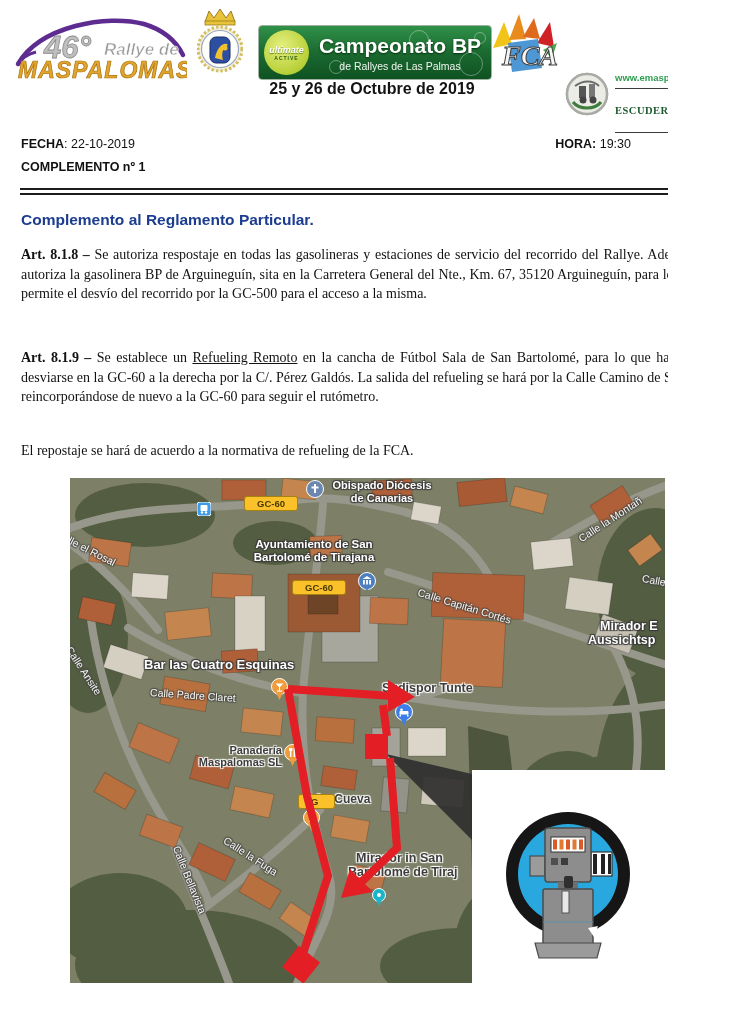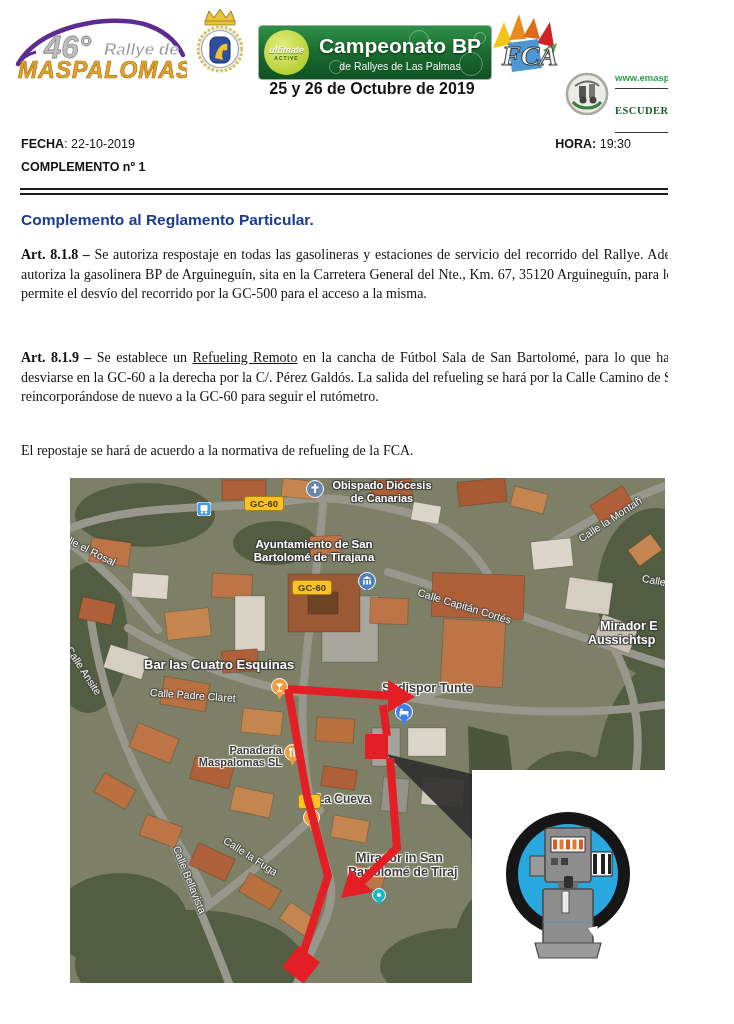--- a/index.html
+++ b/index.html
@@ -52,21 +52,21 @@
   .mlabel{position:absolute;white-space:nowrap;font-weight:bold;color:#fff;line-height:1.15;
     text-shadow:-1px -1px 1px rgba(55,55,55,.9),1px -1px 1px rgba(55,55,55,.9),
                 -1px 1px 1px rgba(55,55,55,.9),1px 1px 1px rgba(55,55,55,.9);}
   .mstreet{position:absolute;white-space:nowrap;font-weight:normal;color:#f6f6f2;font-size:10.5px;
     text-shadow:-1px -1px 1px rgba(70,70,70,.85),1px -1px 1px rgba(70,70,70,.85),
                 -1px 1px 1px rgba(70,70,70,.85),1px 1px 1px rgba(70,70,70,.85);}
   .mdark{position:absolute;white-space:nowrap;font-weight:bold;color:#3d3d3d;
     text-shadow:-1px -1px 1px rgba(255,255,255,.95),1px -1px 1px rgba(255,255,255,.95),
                 -1px 1px 1px rgba(255,255,255,.95),1px 1px 1px rgba(255,255,255,.95);}
   .badge{position:absolute;background:#FBC12B;border:1px solid #a8820f;border-radius:3px;
-         color:#493a00;font-size:9.5px;font-weight:bold;padding:1px 5px;line-height:11px;}
+         color:#493a00;font-size:9.5px;font-weight:bold;padding:1px 12px;line-height:11px;}
   .poi{position:absolute;}
   .inset{position:absolute;left:402px;top:292px;width:193px;height:213px;background:#fff;
          border-right:1.5px solid #b9b9b9;}
 </style>
 </head>
 <body>
 
 <div class="page">
 
   <div class="abs" style="left:12px;top:10px;width:175px;height:72px;">

